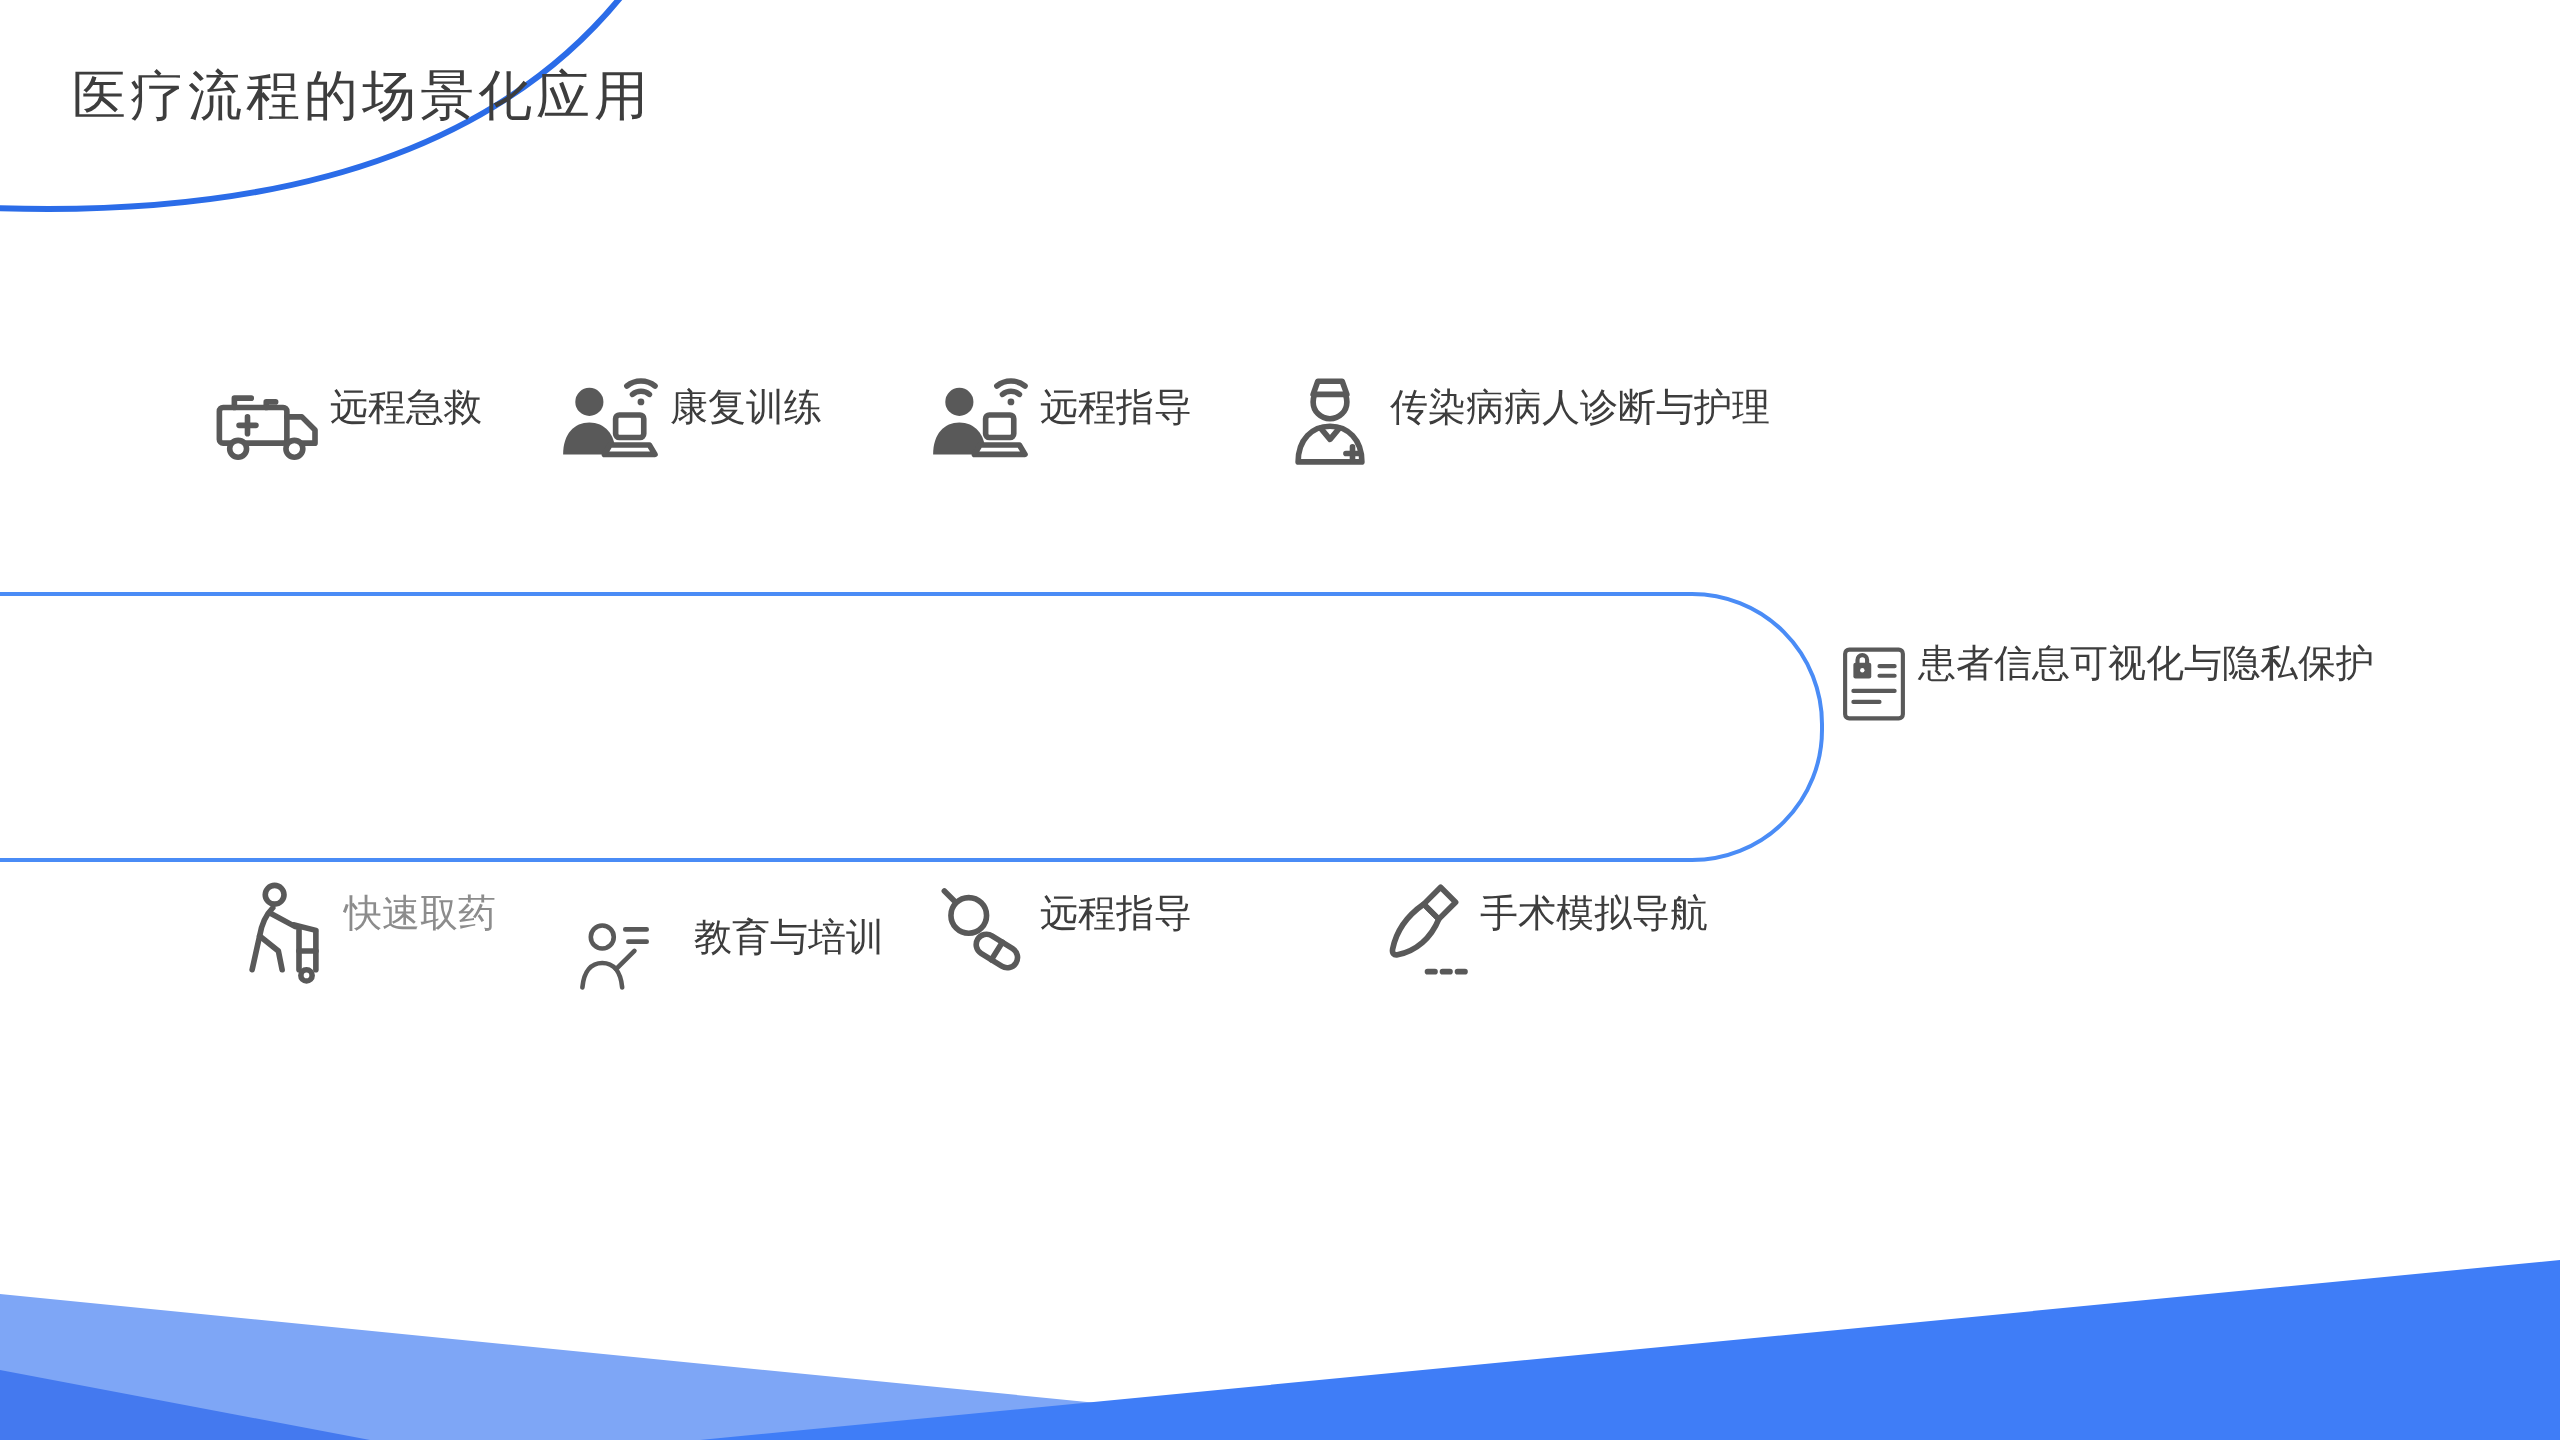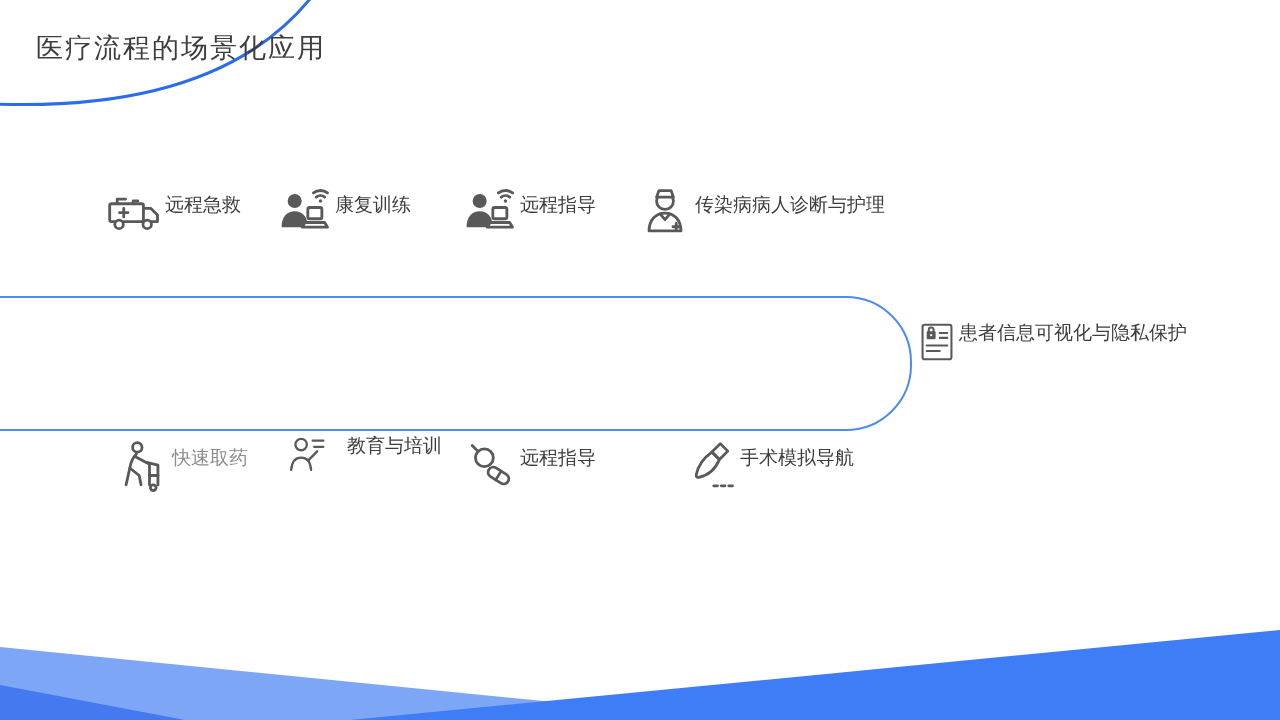--- a/index.html
+++ b/index.html
@@ -179,21 +179,21 @@
       </svg>
     <div class="scene-label" style="">患者信息可视化与隐私保护</div>
   </div>
 
   <div class="scene-item" style="left:112px;top:438px;width:160px;">
     <svg class="icon">
         <use href="#sym-rehab"></use>
       </svg>
     <div class="scene-label muted">快速取药</div>
   </div>
-  <div class="scene-item" style="left:282px;top:426px;width:160px;gap:16px;">
+  <div class="scene-item" style="left:282px;top:450px;width:160px;gap:16px;">
     <svg class="icon">
         <use href="#sym-education"></use>
       </svg>
     <div class="scene-label">教育与培训</div>
   </div>
   <div class="scene-item" style="left:460px;top:438px;width:160px;">
     <svg class="icon">
         <use href="#sym-medicine"></use>
       </svg>
     <div class="scene-label">远程指导</div>

